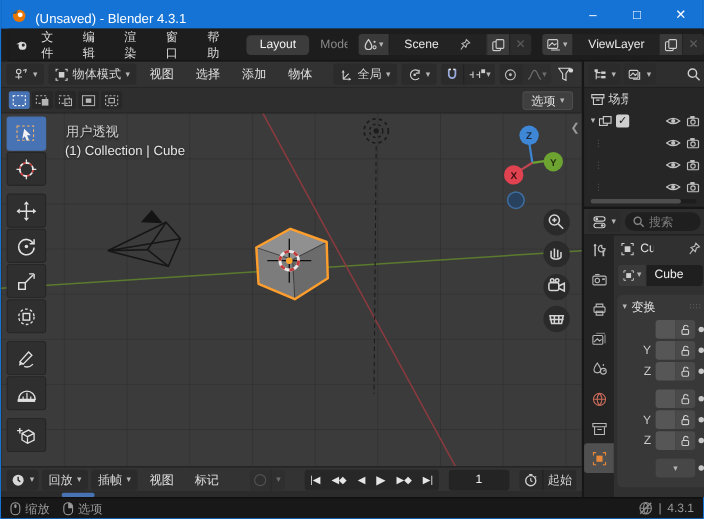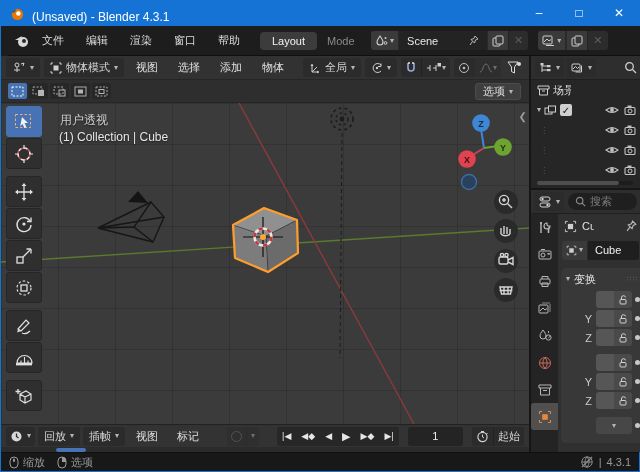--- a/index.html
+++ b/index.html
@@ -20,21 +20,21 @@
   
   .topbar { position:absolute; left:0; top:26px; width:100%; height:30px; background:#1d1d1d;
             display:flex; align-items:center; padding:0 6px; gap:2px; border-bottom:1px solid #0f0f0f;margin-left:7px; }
   .menu-item { padding:3px 10px; border-radius:3px; color:#dcdcdc; }
   .ws-tab { padding:3px 12px; border-radius:4px; background:#3c3c3c; color:#f2f2f2; margin-left:8px; }
   .ws-next { color:#8a8a8a; margin-left:8px; width:34px; overflow:hidden; white-space:nowrap; }
   .id-widget { display:flex; align-items:center; height:19px; margin-left:8px; }
   .id-icon { display:flex; align-items:center; gap:2px; background:#3a3a3a; height:19px;
              padding:0 4px; border-radius:3px 0 0 3px; border-right:1px solid #2a2a2a; }
   .id-field { display:flex; align-items:center; gap:4px; background:#232323; height:19px;
-              padding:0 8px; color:#e8e8e8; }
+              padding:0 14px; color:#e8e8e8; }
   .id-extra { display:flex; align-items:center; background:#3a3a3a; height:19px; padding:0 4px;
               border-left:1px solid #2a2a2a; }
   .id-x { display:flex; align-items:center; background:#2c2c2c; height:19px; padding:0 5px;
           color:#5c5c5c; border-radius:0 3px 3px 0; border-left:1px solid #242424; }
   .chev { font-size:8px; color:#b5b5b5; line-height:1; }
 
   
   .vp-header { position:absolute; left:0; top:56px; width:528px; height:24px; background:#323232;
                display:flex; align-items:center; padding:0 5px; gap:4px; border-bottom:1px solid #262626; }
   .pill { display:flex; align-items:center; gap:4px; background:#2b2b2b; height:19px; padding:0 6px; border-radius:3px; }
@@ -191,20 +191,23 @@
     </div>
 
     <div class="id-widget">
       <span class="id-icon">
         <svg width="13" height="12" viewBox="0 0 13 12">
           <rect x="1" y="1" width="9" height="8" rx="1" fill="none" stroke="#cfcfcf"></rect>
           <path d="M2 7 L5 4 L7 6 L9 4.5" fill="none" stroke="#cfcfcf"></path>
           <path d="M4 10.5 h8" stroke="#cfcfcf"></path>
         </svg>
         <span class="chev">▾</span>
+      </span>
+      <span class="id-field" style="width:78px">
+        <span>ViewLayer</span>
       </span>
       <span class="id-extra">
         <svg width="12" height="12" viewBox="0 0 12 12">
           <rect x="1" y="3" width="7" height="8" rx="1" fill="none" stroke="#cfcfcf"></rect>
           <rect x="4" y="1" width="7" height="8" rx="1" fill="#3a3a3a" stroke="#cfcfcf"></rect>
         </svg>
       </span>
       <span class="id-x">✕</span>
     </div>
   </div>

